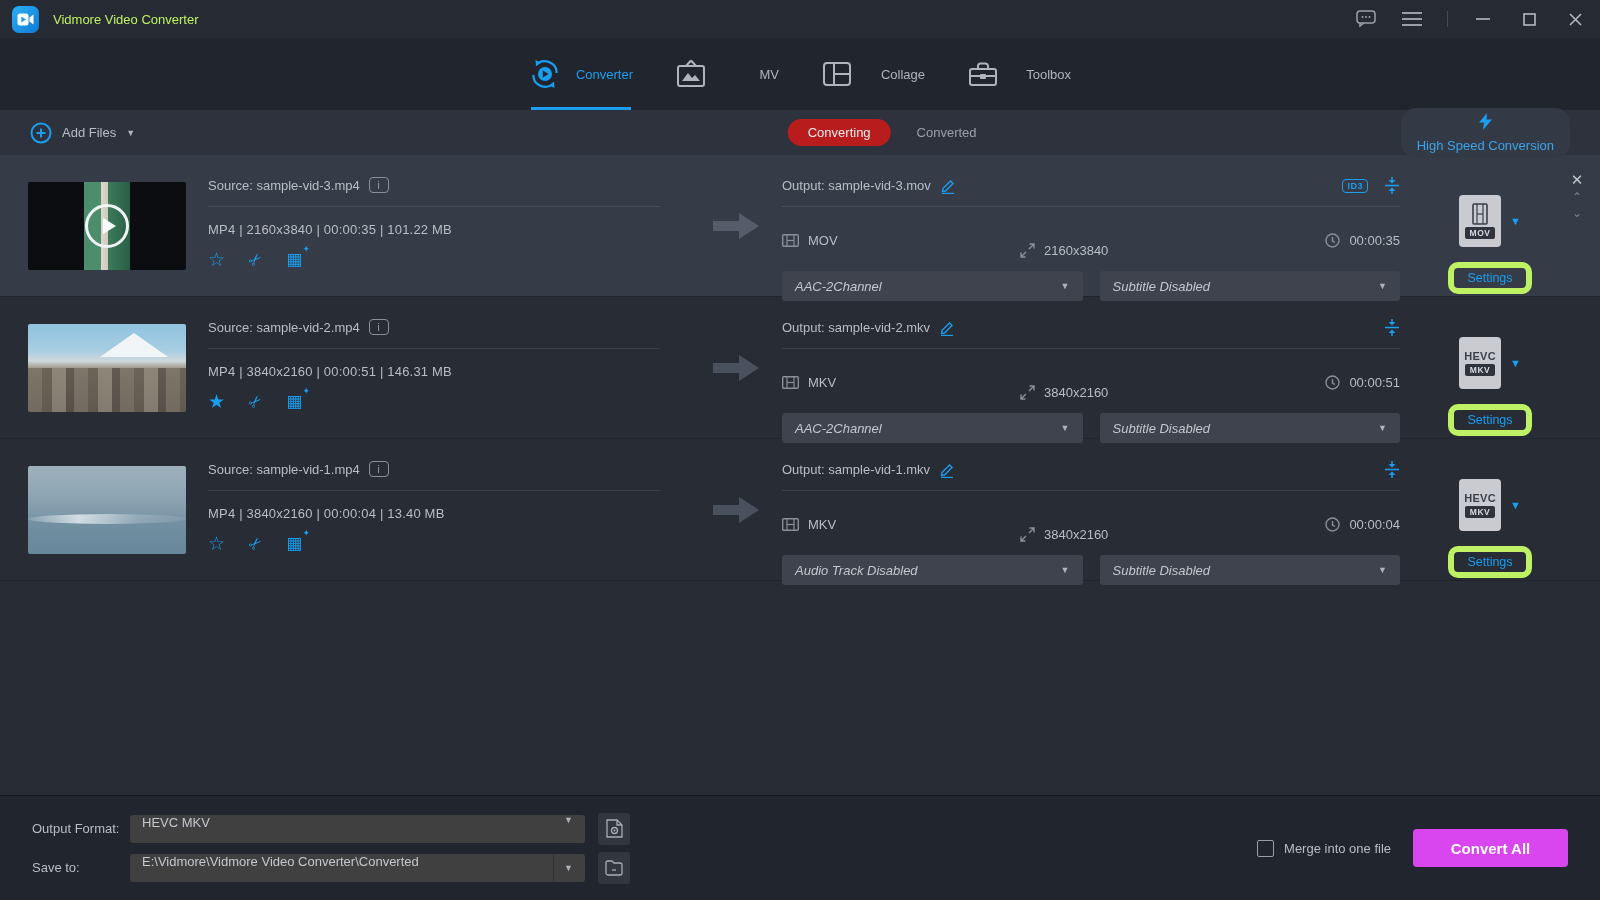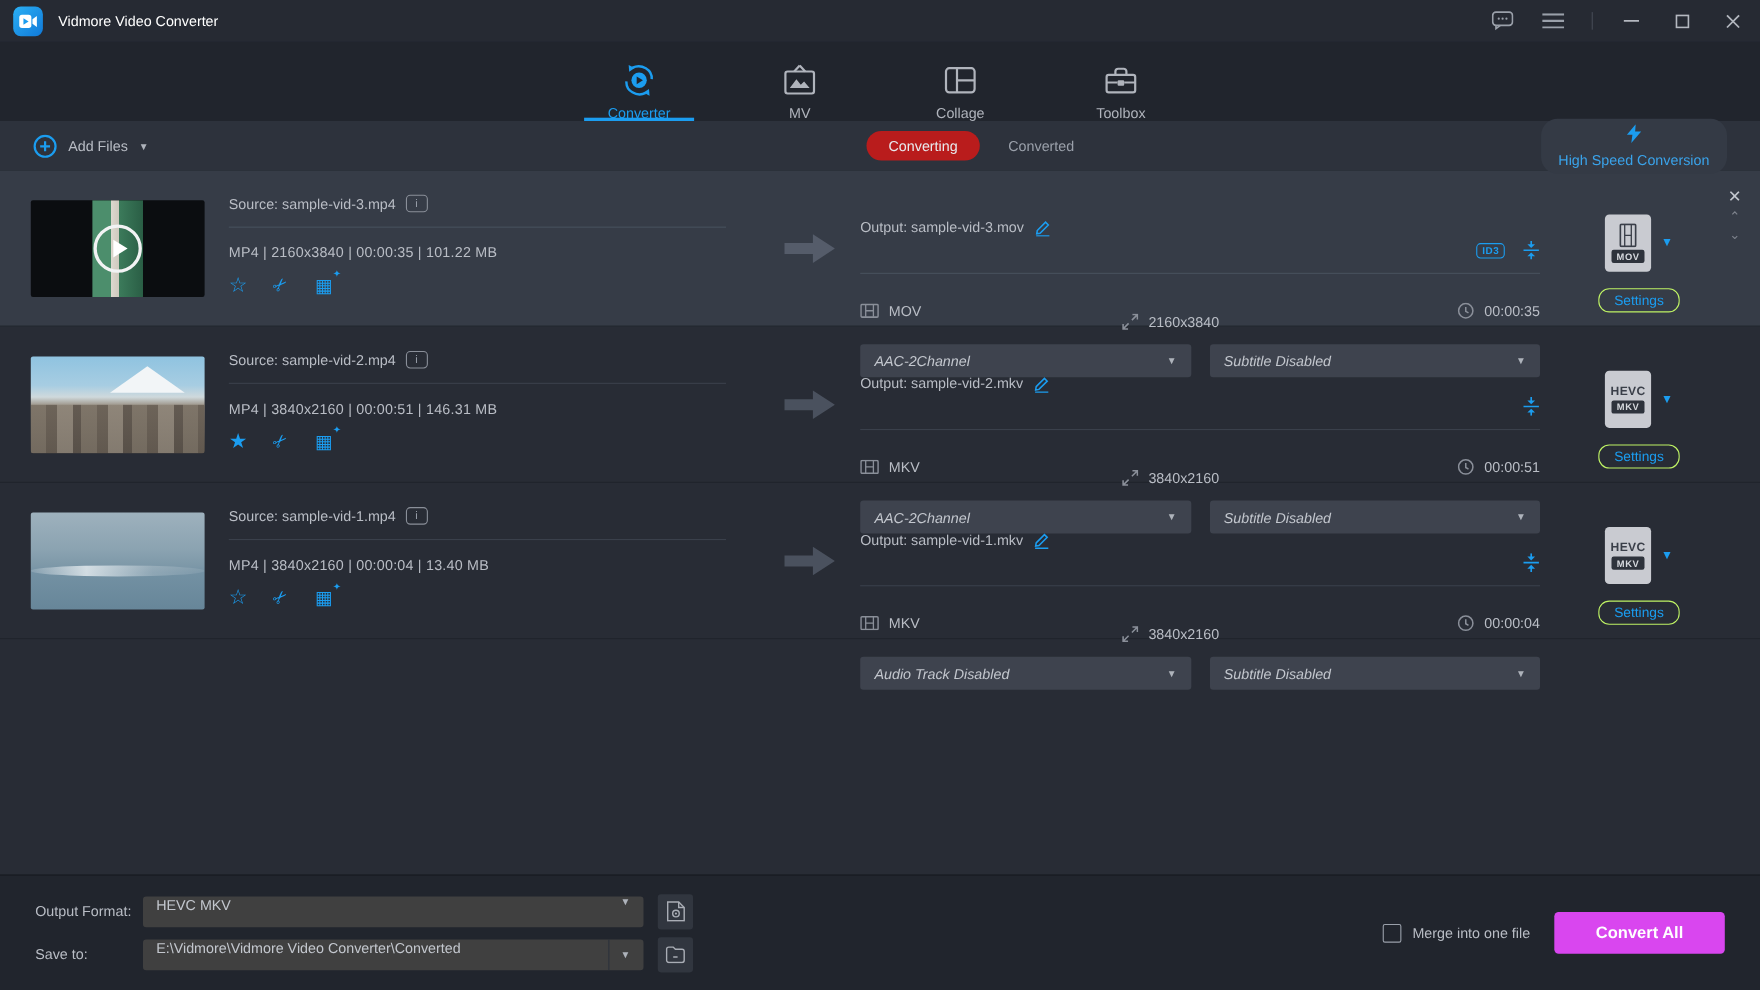--- a/index.html
+++ b/index.html
@@ -3,28 +3,28 @@
 <meta charset="utf-8">
 <style>
   * { margin:0; padding:0; box-sizing:border-box; }
   html,body { width:1600px; height:900px; overflow:hidden; }
   body { font-family:"Liberation Sans", sans-serif; background:#282c35; color:#b9bdc5; font-size:13px; }
   .app { width:1600px; height:900px; display:flex; flex-direction:column; }
 
   
   .titlebar { height:38px; background:#262a33; display:flex; align-items:center; padding:0 14px 0 12px; flex:0 0 auto; }
   .app-logo { width:27px; height:27px; border-radius:7px; background:linear-gradient(135deg,#2bb0f5,#1079d8); display:flex; align-items:center; justify-content:center; margin-right:14px; }
-  .win-title { color:#ffffff; font-size:13px; }
+  .win-title { color:#bef264; font-size:13px; }
   .tb-right { margin-left:auto; display:flex; align-items:center; gap:24px; color:#9aa0aa; }
   .tb-btn { display:flex; align-items:center; justify-content:center; width:22px; height:22px; cursor:pointer; }
   .tb-sep { width:1px; height:16px; background:#454a55; }
 
   
   .nav { height:72px; background:#21252d; display:flex; justify-content:center; align-items:flex-end; gap:42px; flex:0 0 auto; }
-  .nav-tab { width:104px; height:72px; display:flex; flex-direction:column; align-items:center; justify-content:flex-end; gap:7px; color:#b0b4bc; position:relative; cursor:pointer; }
+  .nav-tab { width:104px; height:72px; display:flex; flex-direction:row; align-items:center; justify-content:space-between; gap:7px; color:#b0b4bc; position:relative; cursor:pointer; }
   .nav-tab .lbl { font-size:13px; }
   .nav-tab.active { color:#1b9df0; }
   .nav-tab.active::after { content:""; position:absolute; bottom:0; left:2px; right:2px; height:3px; background:#1b9df0; }
 
   
   .toolbar { height:45px; background:#2d323c; display:flex; align-items:center; padding:0 30px; position:relative; flex:0 0 auto; }
   .addfiles { display:flex; align-items:center; gap:10px; color:#b9bdc5; cursor:pointer; }
   .caret { font-size:9px; color:#aeb3bb; }
   .seg-tabs { position:absolute; left:50%; transform:translateX(-6.5%); display:flex; align-items:center; gap:26px; }
   .seg-pill { background:#b91c1c; border-radius:15px; padding:6px 20px; color:#e8eaee; cursor:pointer; }
@@ -57,40 +57,40 @@
   .tool-icons { margin-top:13px; display:flex; align-items:center; gap:24px; }
   .ticon { color:#1b9df0; font-size:17px; line-height:1; cursor:pointer; display:inline-flex; }
   .star-outline { font-size:19px; }
   .star-filled { font-size:19px; }
   .scissors { display:inline-block; transform:rotate(-45deg); font-size:16px; }
   .filmstar { position:relative; }
   .filmstar sup { font-size:9px; position:relative; top:-6px; left:0px; }
 
   .col-arrow { flex:0 0 92px; display:flex; align-items:center; justify-content:center; }
   .col-output { flex:1 1 auto; padding:22px 26px 0 0; min-width:0; }
-  .out-right-icons { margin-left:auto; display:flex; align-items:center; gap:16px;margin-top:42px; }
+  .out-right-icons { margin-left:auto; display:flex; align-items:center; gap:16px; }
   .id3-badge { border:1.5px solid #1b9df0; color:#1b9df0; border-radius:4px; font-size:9px; font-weight:bold; padding:1px 4px; letter-spacing:.5px; cursor:pointer; }
   .out-divider { height:1px; background:#3a404b; margin:12px 0 0; }
   .file-row.hovered .out-divider { background:#47505d; }
   .fmt-line { display:flex; align-items:center; margin-top:16px; color:#b9bdc5; }
   .fmt-left { width:238px; display:flex; align-items:center; gap:9px; }
   .fmt-mid { flex:1; display:flex; align-items:center; gap:9px;margin-top:20px; }
   .fmt-right { display:flex; align-items:center; gap:9px; }
   .gicon { color:#8a8f99; display:inline-flex; }
   .drop-line { display:flex; gap:17px; margin-top:13px;font-style:italic; }
   .select { flex:1; height:30px; background:#3e434e; border-radius:3px; display:flex; align-items:center; padding:0 13px; color:#c3c7ce; cursor:pointer; }
   .select .caret { margin-left:auto; }
 
   .col-badge { flex:0 0 128px; display:flex; flex-direction:column; align-items:center; padding-top:40px; }
   .badge-wrap { display:flex; align-items:center; gap:9px; cursor:pointer; }
   .fmt-badge { width:42px; height:52px; background:#c9cbd1; border-radius:4px; display:flex; flex-direction:column; align-items:center; justify-content:center; gap:2px; position:relative; }
   .fmt-badge .codec { color:#3a3f49; font-weight:bold; font-size:11px; letter-spacing:.3px; }
   .fmt-badge .ext { background:#2e333c; color:#d6d9de; font-size:8.5px; font-weight:bold; padding:1px 5px; border-radius:2px; letter-spacing:.5px; }
   .badge-caret { color:#1b9df0; font-size:11px; }
-  .settings-btn { margin-top:15px; border:1px solid #bef264; color:#1b9df0; background:transparent; border-radius:10px; padding:3px 13px; font-size:12.5px; font-family:inherit; cursor:pointer; }
+  .settings-btn { margin-top:15px; border:6px solid #bef264; color:#1b9df0; background:transparent; border-radius:10px; padding:3px 13px; font-size:12.5px; font-family:inherit; cursor:pointer; }
   .col-right { flex:0 0 46px; display:flex; flex-direction:column; align-items:center; padding-top:17px; gap:5px; }
   .row-x { color:#c3c7ce; font-size:15px; cursor:pointer; line-height:1; }
   .row-chev { color:#7d828c; font-size:12px; line-height:.9; cursor:pointer; }
 
   
   .footer { height:105px; background:#21252d; border-top:1px solid #161a21; display:flex; align-items:center; padding:0 32px; flex:0 0 auto; }
   .fcol { display:flex; flex-direction:column; gap:7px; }
   .frow { display:flex; align-items:center; }
   .flabel { width:98px; color:#b9bdc5; }
   .fselect { width:455px; height:28px; background:#404040; border-radius:3px; display:flex; align-items:flex-start; padding:0 12px; color:#c3c7ce; cursor:pointer; }

